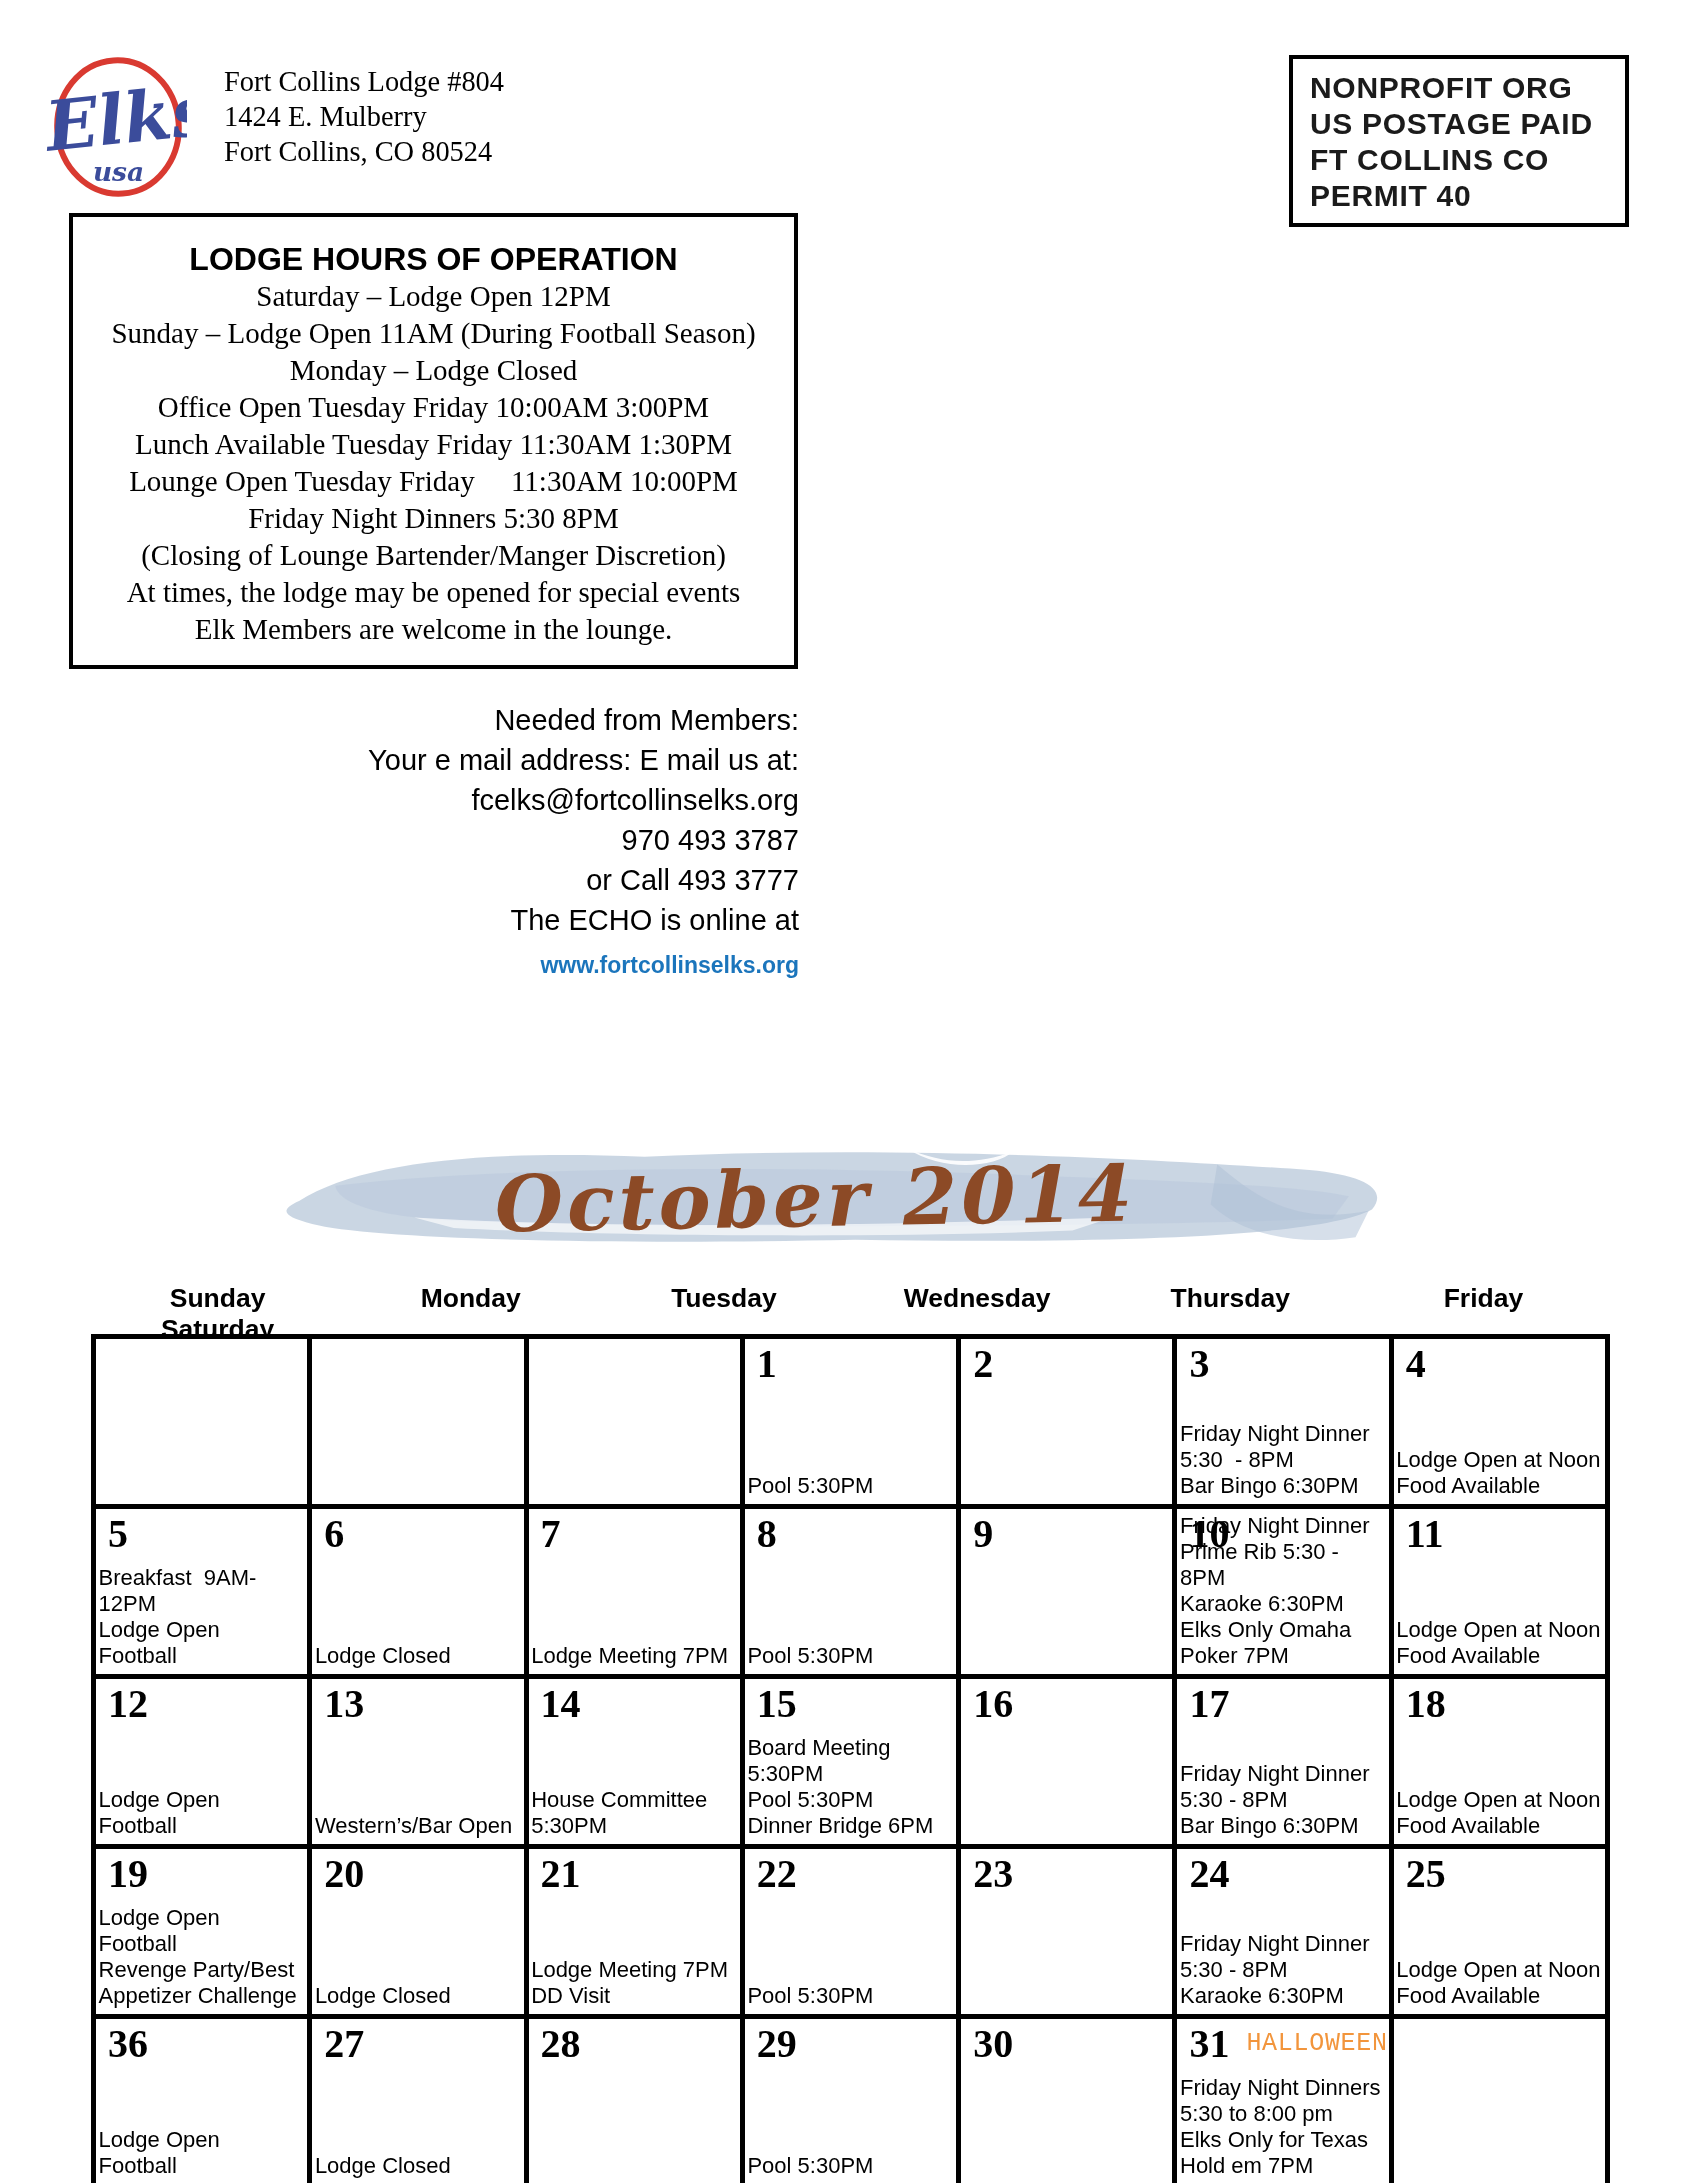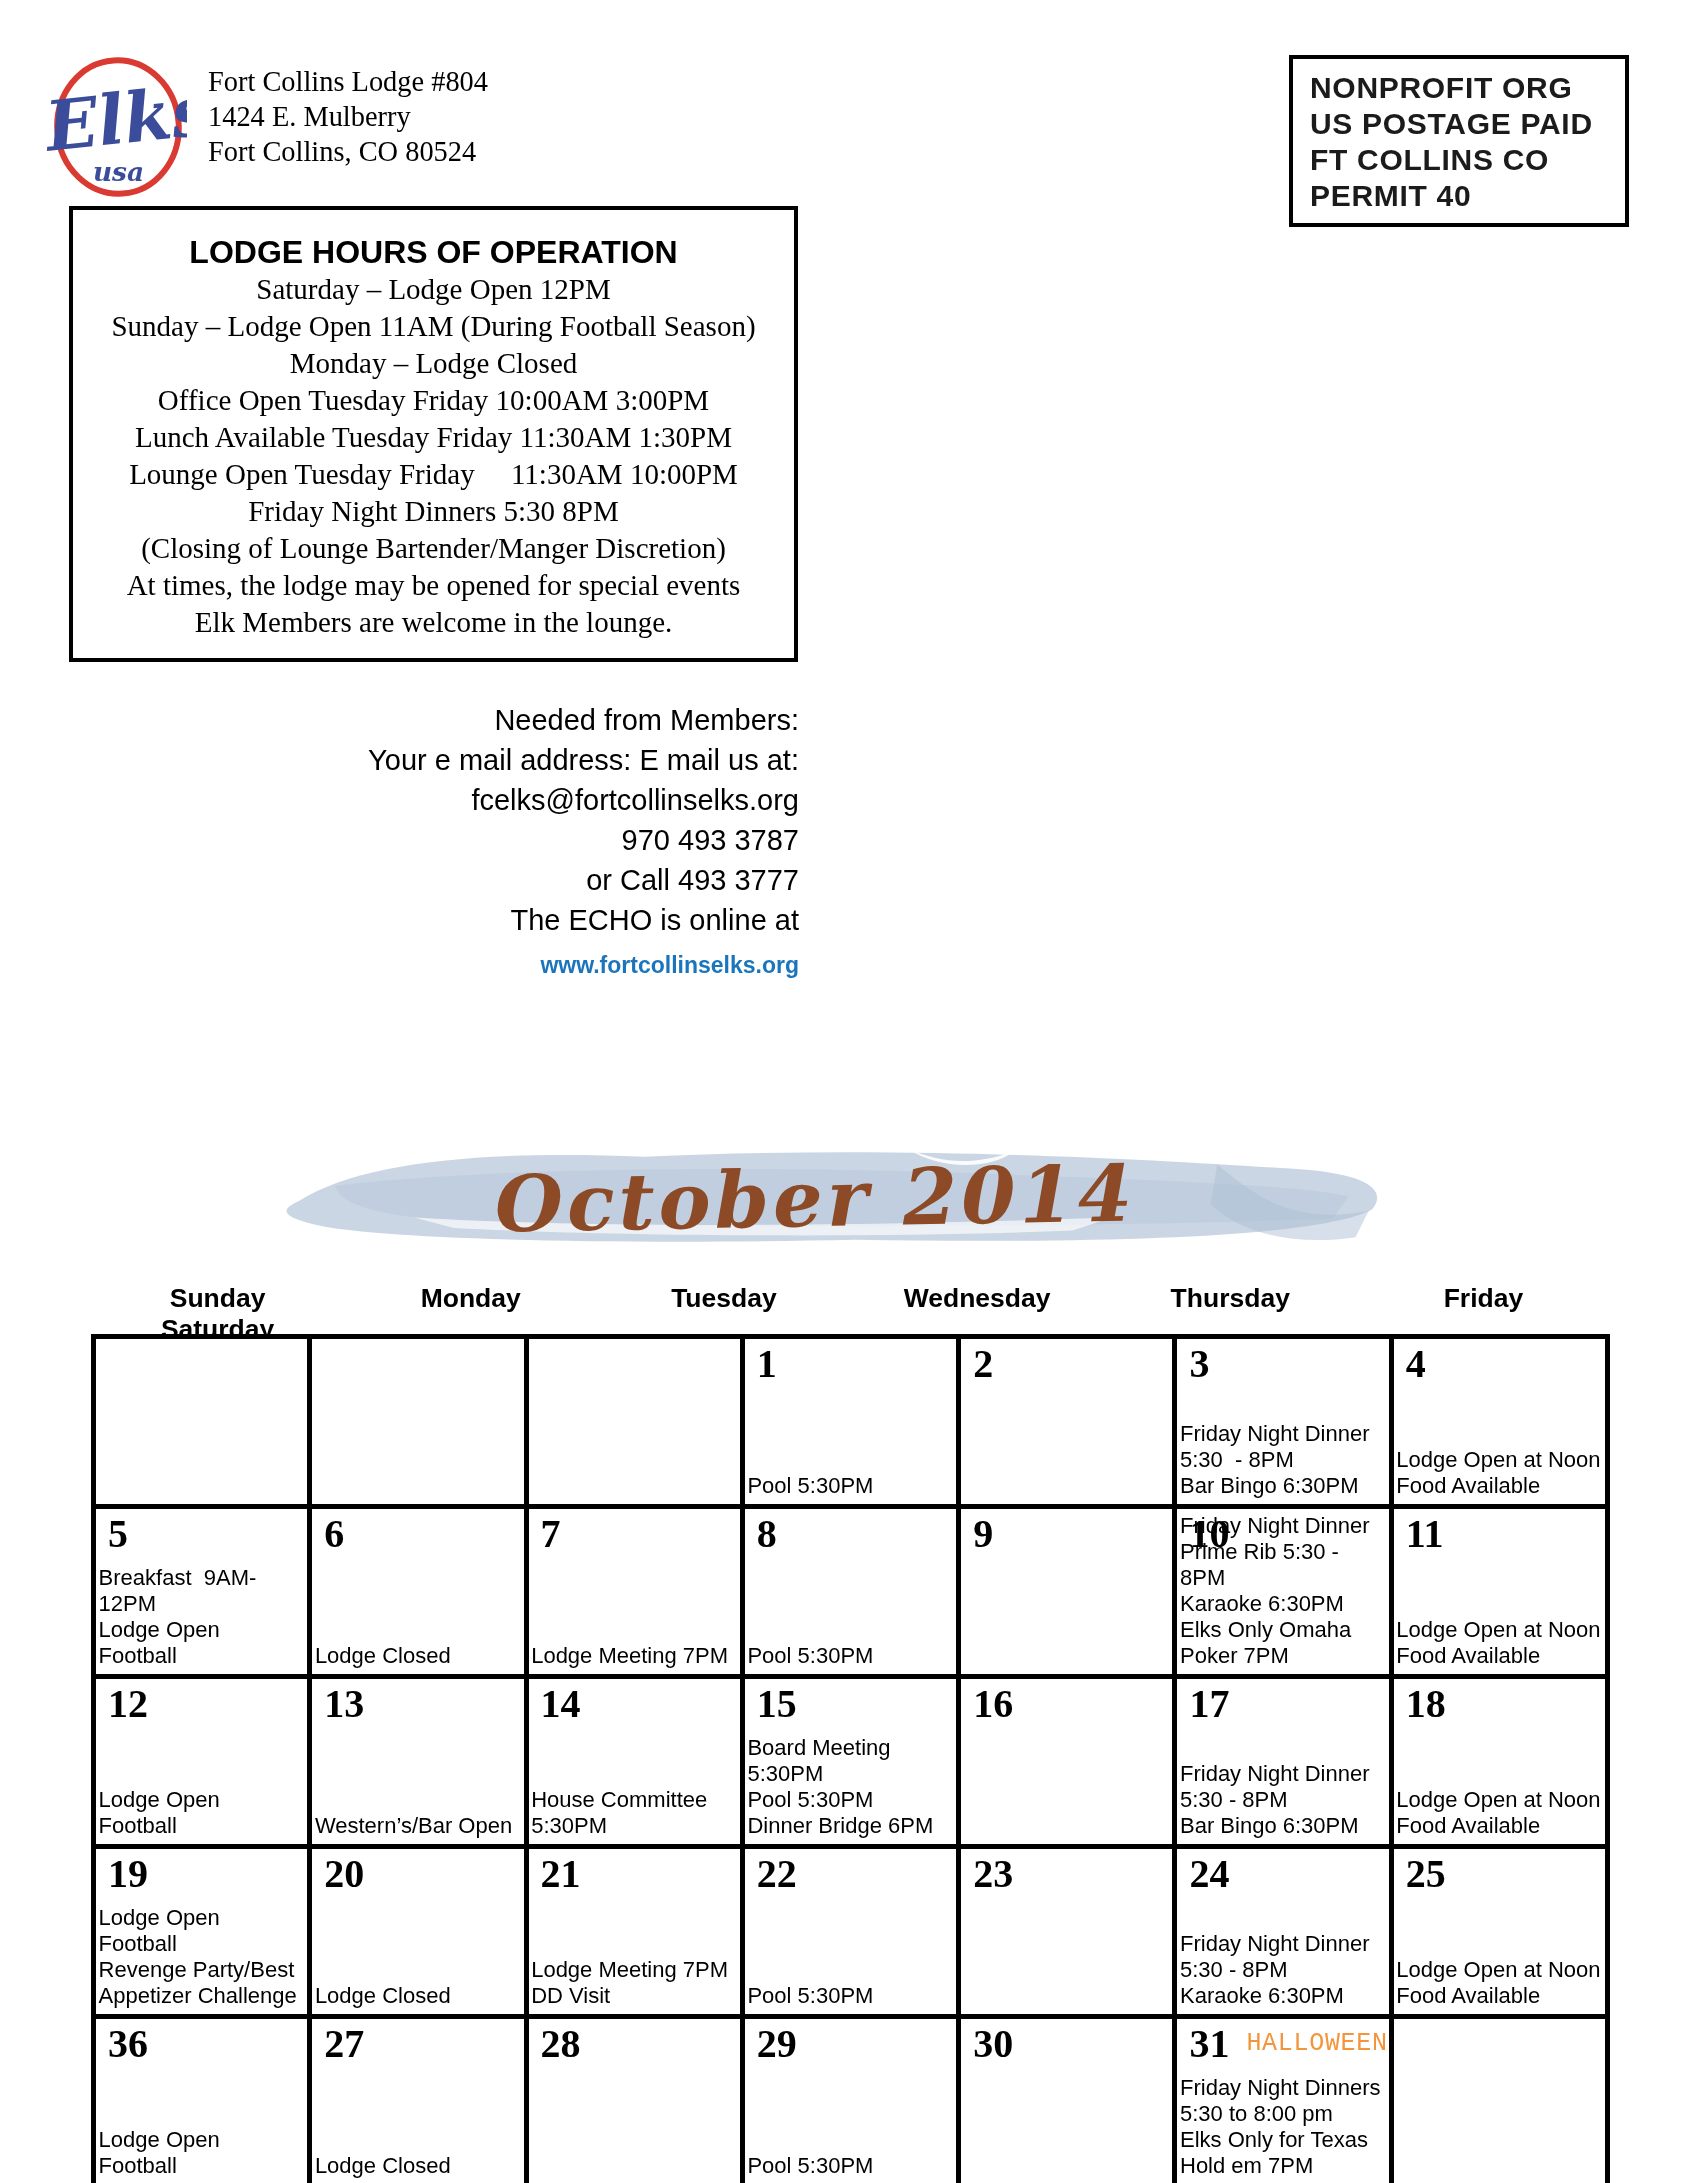--- a/index.html
+++ b/index.html
@@ -1,28 +1,28 @@
 <!DOCTYPE html>
 <html style="--link-blue: #1B75BC; --title-brown: #8C4A26; --accent-halloween: #F2953C; --brush-blue: #C7D4E2; --brush-blue-dark: #B9C9DC; --logo-blue: #3B4C9B; --logo-red: #D93A31;font-size:10.6px"><head>
 <meta charset="utf-8">
 <style>
   html,body{margin:0;padding:0;background:#fff;}
   .page{position:relative;width:1687px;height:2183px;background:#fff;
         font-family:"Liberation Sans",sans-serif;color:#000;overflow:hidden;}
 
   
   .logo{position:absolute;left:45px;top:57px;width:142px;height:140px;}
-  .address{position:absolute;left:208px;top:64px;
+  .address{position:absolute;left:224px;top:64px;
            font-family:"Liberation Serif",serif;font-size:28.4px;line-height:35px;}
   .postage{position:absolute;left:1289px;top:55px;width:308px;
            border:4.6px solid #000;padding:10.6px 6.6px 9.3px 17px;
            font-weight:bold;font-size:30px;line-height:36px;color:#1b1b1b;letter-spacing:0.7px;}
 
   
-  .hours{position:absolute;left:69px;top:206px;width:713px;
+  .hours{position:absolute;left:69px;top:213px;width:713px;
          border:4.6px solid #000;text-align:center;padding:22.5px 4px 17px 4px;}
   .hours-title{font-weight:bold;font-size:32px;line-height:38px;}
   .hours-line{font-size:29px;line-height:37px;white-space:pre-wrap;font-family:Liberation Serif, serif;}
 
   
   .members{position:absolute;left:69px;top:700px;width:730px;text-align:right;}
   .members-line{font-size:29px;line-height:40px;}
   .website-link{display:inline-block;margin-top:12px;font-weight:bold;font-size:23px;
                 color:var(--link-blue);text-decoration:none;}
 

